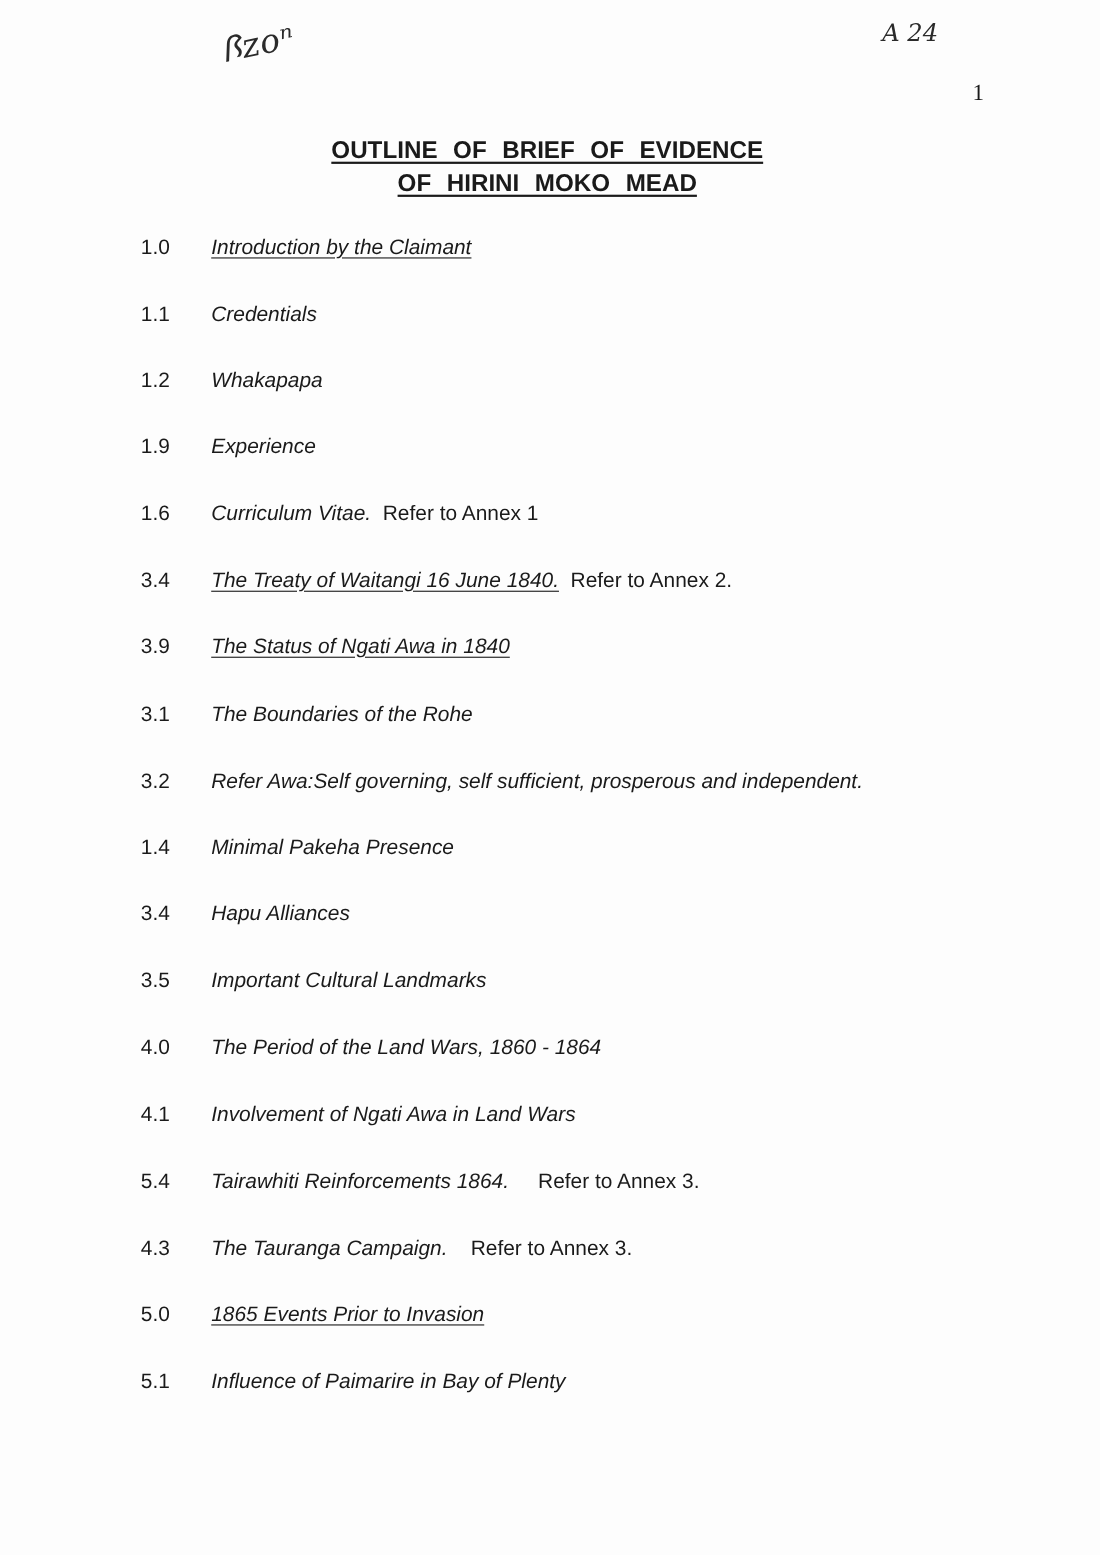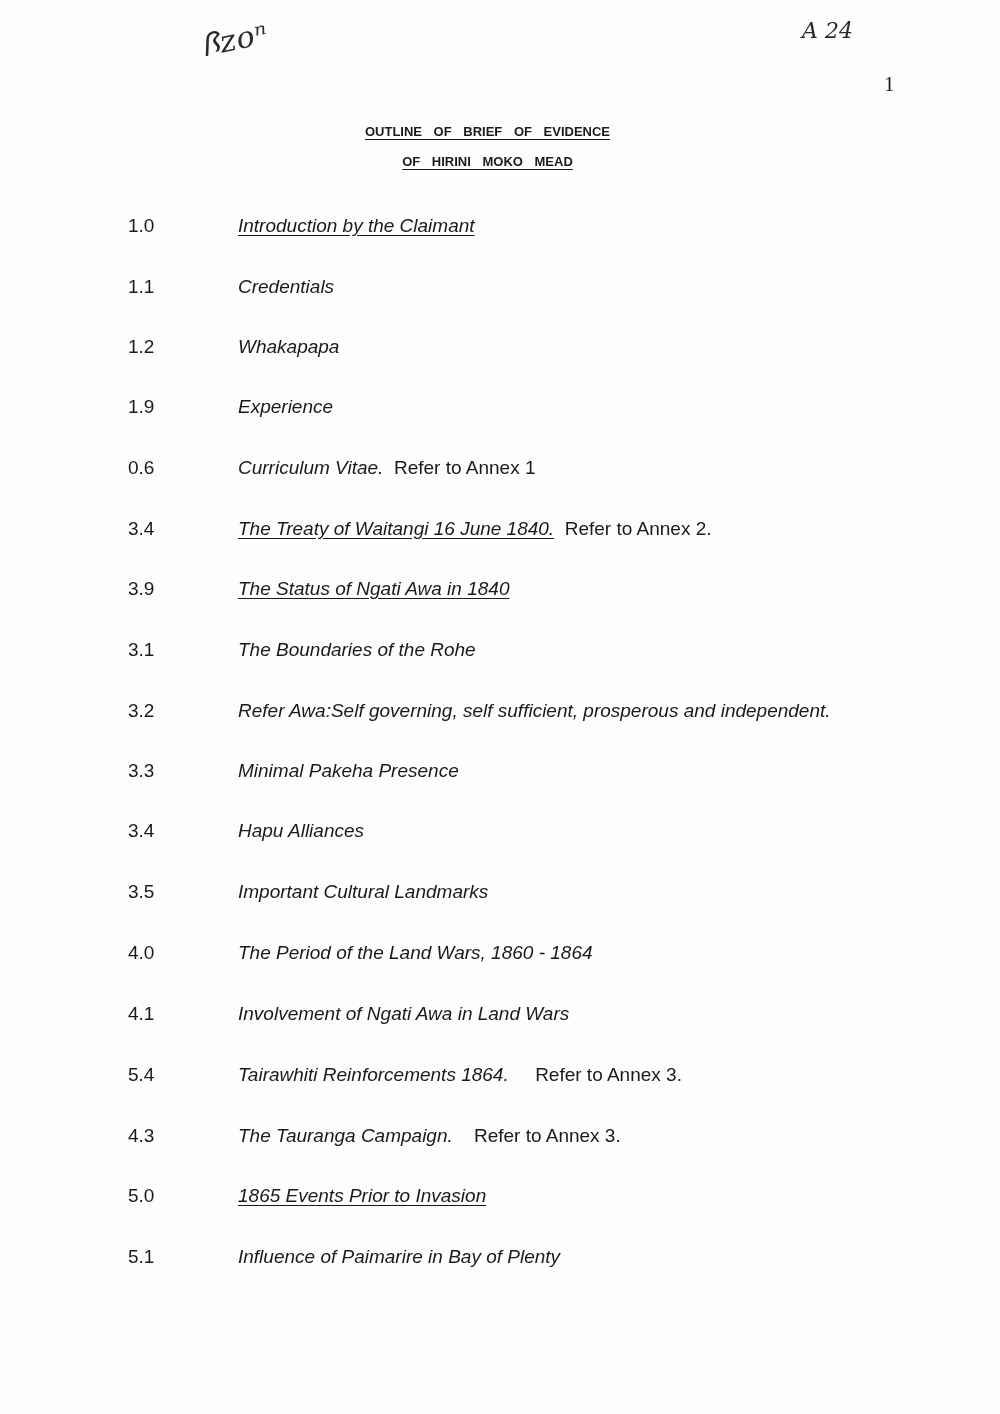--- a/index.html
+++ b/index.html
@@ -2,27 +2,27 @@
 <html><head>
 <meta charset="utf-8">
 <style>
   html, body { margin: 0; padding: 0; background: #fdfdfd; }
   body { width: 1000px; height: 1414px; position: relative; overflow: hidden;
          font-family: "Liberation Sans", sans-serif; color: #1a1a1a; }
   .hand { position: absolute; font-family: "DejaVu Serif", serif; font-style: italic; color: #2a2a2a; }
   .sig { left: 200px; top: 18px; font-size: 30px; transform: rotate(-12deg); letter-spacing: 1px; }
   .ref { left: 802px; top: 18px; font-size: 22px; }
   .pagenum { position: absolute; left: 884px; top: 72px; font-family: "Liberation Serif", serif; font-size: 21px; }
-  .title { position: absolute; left: 0; width: 975px; text-align: center; font-weight: bold; font-size: 13px;
-           text-decoration: underline; text-underline-offset: 3px; word-spacing: 8px; }
+  .title { position: absolute; left: 0; width: 975px; text-align: center; font-weight: bold; font-size: 22px;
+           text-decoration: underline; text-underline-offset: 3px; word-spacing: 8px; padding-left: 10px; }
   .t1 { top: 124px; }
   .t2 { top: 154px; }
   .item { position: absolute; left: 0; height: 30px; font-size: 19px; white-space: nowrap; }
   .num { position: absolute; left: 128px; }
-  .txt { position: absolute; left: 192px; margin-left: 46px; }
+  .txt { position: absolute; left: 192px; }
   .it { font-style: italic; }
   .ul { text-decoration: underline; text-underline-offset: 3px; }
   .plain { font-style: normal; }
 </style>
 </head>
 <body>
 
 <div class="hand sig">ꟗᴢᴏⁿ</div>
 <div class="hand ref">A 24</div>
 <div class="pagenum">1</div>
@@ -41,41 +41,41 @@
     </div>
   <div class="item" style="top:336px">
       <span class="num">1.2</span>
       <span class="txt"><span class="it">Whakapapa</span></span>
     </div>
   <div class="item" style="top:396px">
       <span class="num">1.9</span>
       <span class="txt"><span class="it">Experience</span></span>
     </div>
   <div class="item" style="top:457px">
-      <span class="num">0.6</span>
+      <span class="num">1.6</span>
       <span class="txt"><span class="it">Curriculum Vitae.</span>&nbsp; <span class="plain">Refer to Annex 1</span></span>
     </div>
   <div class="item" style="top:518px">
       <span class="num">3.4</span>
       <span class="txt"><span class="it ul">The Treaty of Waitangi 16 June 1840.</span>&nbsp; <span class="plain">Refer to Annex 2.</span></span>
     </div>
   <div class="item" style="top:578px">
       <span class="num">3.9</span>
       <span class="txt"><span class="it ul">The Status of Ngati Awa in 1840</span></span>
     </div>
   <div class="item" style="top:639px">
       <span class="num">3.1</span>
       <span class="txt"><span class="it">The Boundaries of the Rohe</span></span>
     </div>
   <div class="item" style="top:700px">
       <span class="num">3.2</span>
       <span class="txt"><span class="it">Refer Awa:Self governing, self sufficient, prosperous and independent.</span></span>
     </div>
   <div class="item" style="top:760px">
-      <span class="num">3.3</span>
+      <span class="num">1.4</span>
       <span class="txt"><span class="it">Minimal Pakeha Presence</span></span>
     </div>
   <div class="item" style="top:820px">
       <span class="num">3.4</span>
       <span class="txt"><span class="it">Hapu Alliances</span></span>
     </div>
   <div class="item" style="top:881px">
       <span class="num">3.5</span>
       <span class="txt"><span class="it">Important Cultural Landmarks</span></span>
     </div>

